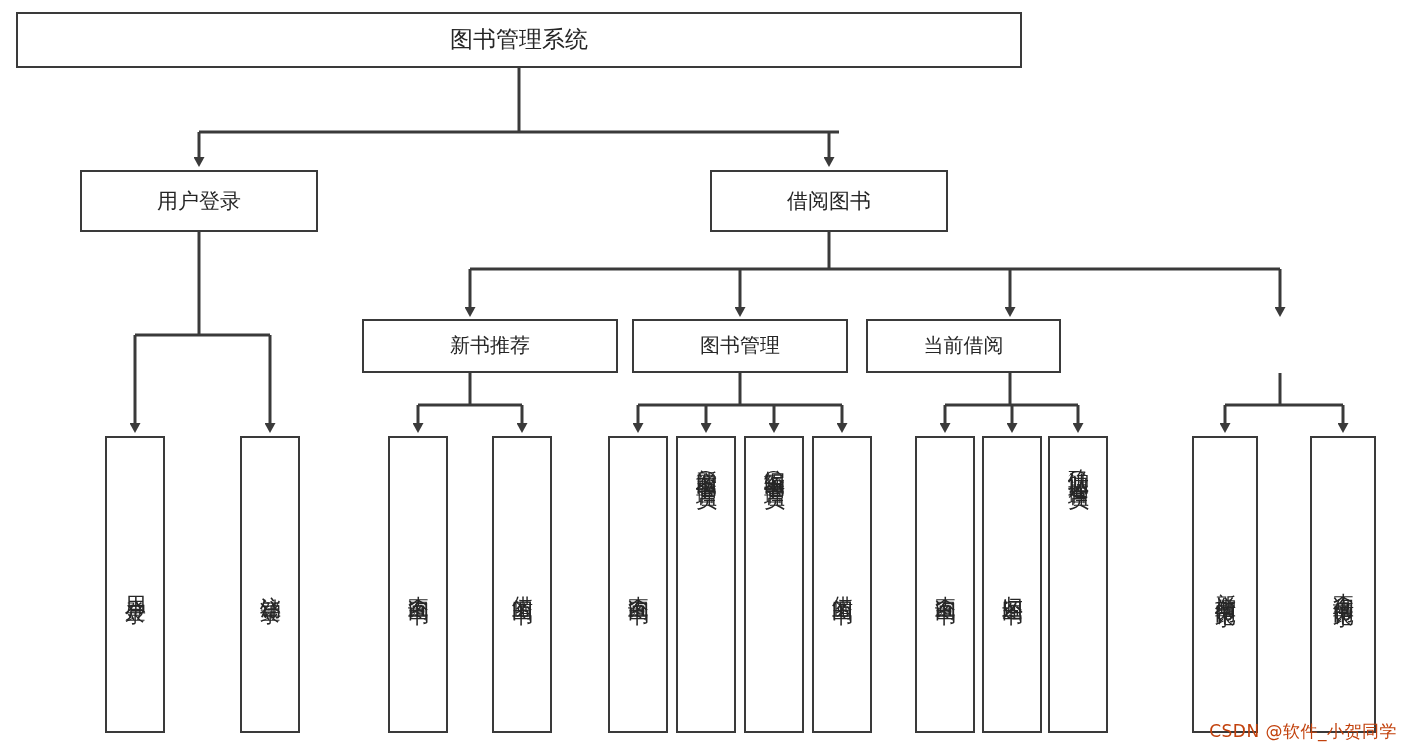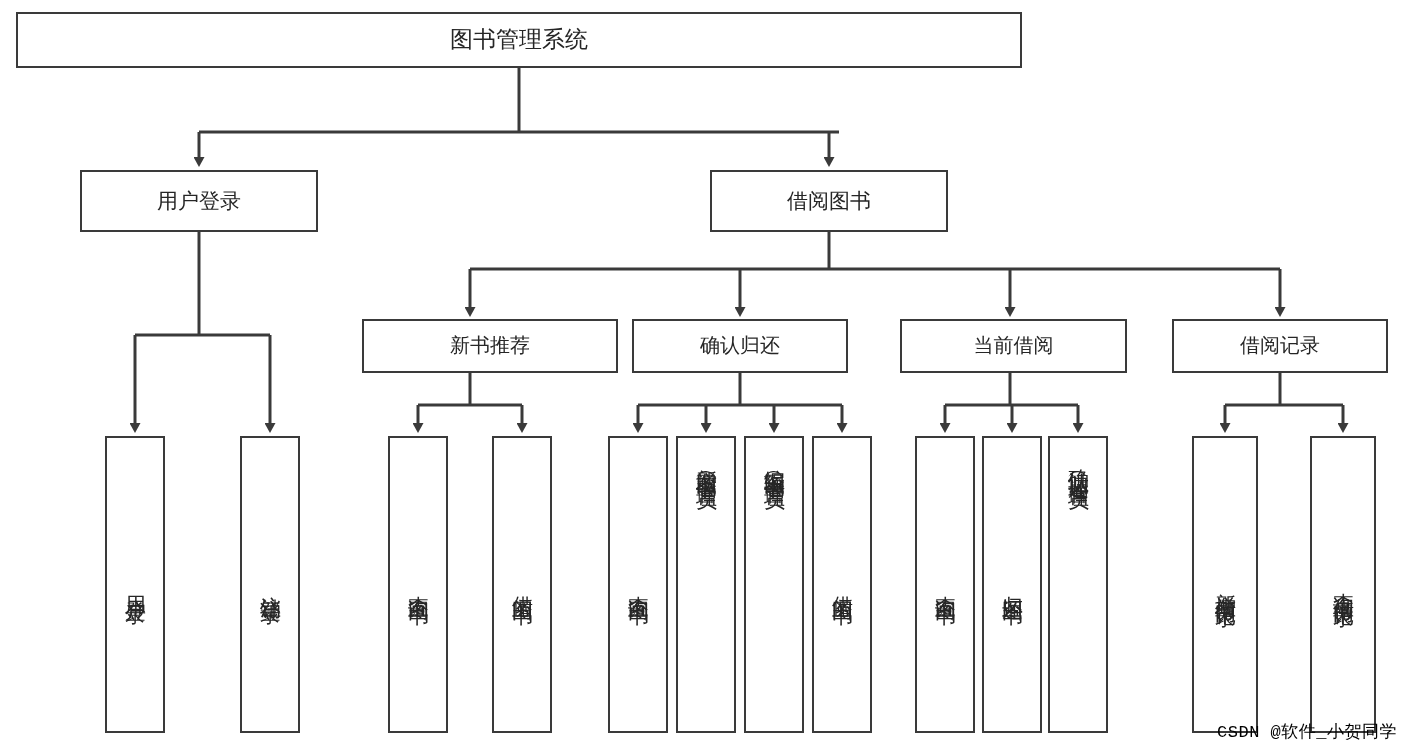--- a/index.html
+++ b/index.html
@@ -63,25 +63,24 @@
     white-space:nowrap;
   }
   
   .node.leaf.centred{align-items:center;padding-top:0;}
 
   
   #watermark{
     position:absolute;
     right:8px;bottom:4px;
     font-size:17px;
-    color:#000000;
+    color:#c2410c;
     letter-spacing:.5px;
     white-space:nowrap;
     pointer-events:none;
-    font-family:Liberation Mono, monospace;
   }
 </style>
 </head>
 <body>
 
 <div id="diagram">
 
   <svg id="connectors" viewBox="0 0 1405 747" width="1405" height="747" aria-hidden="true">
     <defs>
       <marker id="arrow" markerWidth="10" markerHeight="11" refX="1" refY="5.5" orient="auto" markerUnits="userSpaceOnUse">
@@ -142,30 +141,27 @@
 
   <div class="node lvl1" style="left:710px;top:170px;width:238px;">
     <span class="label">借阅图书</span>
   </div>
 
   <div class="node lvl2" style="left:362px;top:319px;width:256px;">
     <span class="label">新书推荐</span>
   </div>
 
   <div class="node lvl2" style="left:632px;top:319px;width:216px;">
-    <span class="label">确认归还</span>
-  </div>
-
-  <div class="node lvl2" style="left:900px;top:319px;width:227px;">
+    <span class="label">图书管理</span>
+  </div>
+
+  <div class="node lvl2" style="left:866px;top:319px;width:195px;">
     <span class="label">当前借阅</span>
   </div>
 
-  <div class="node lvl2" style="left:1172px;top:319px;width:216px;">
-    <span class="label">借阅记录</span>
-  </div>
 
   <div class="node leaf centred" style="left:105px;width:60px;">
     <span class="label">用户登录</span>
   </div>
 
   <div class="node leaf centred" style="left:240px;width:60px;">
     <span class="label">注销登录</span>
   </div>
 
   <div class="node leaf centred" style="left:388px;width:60px;">

